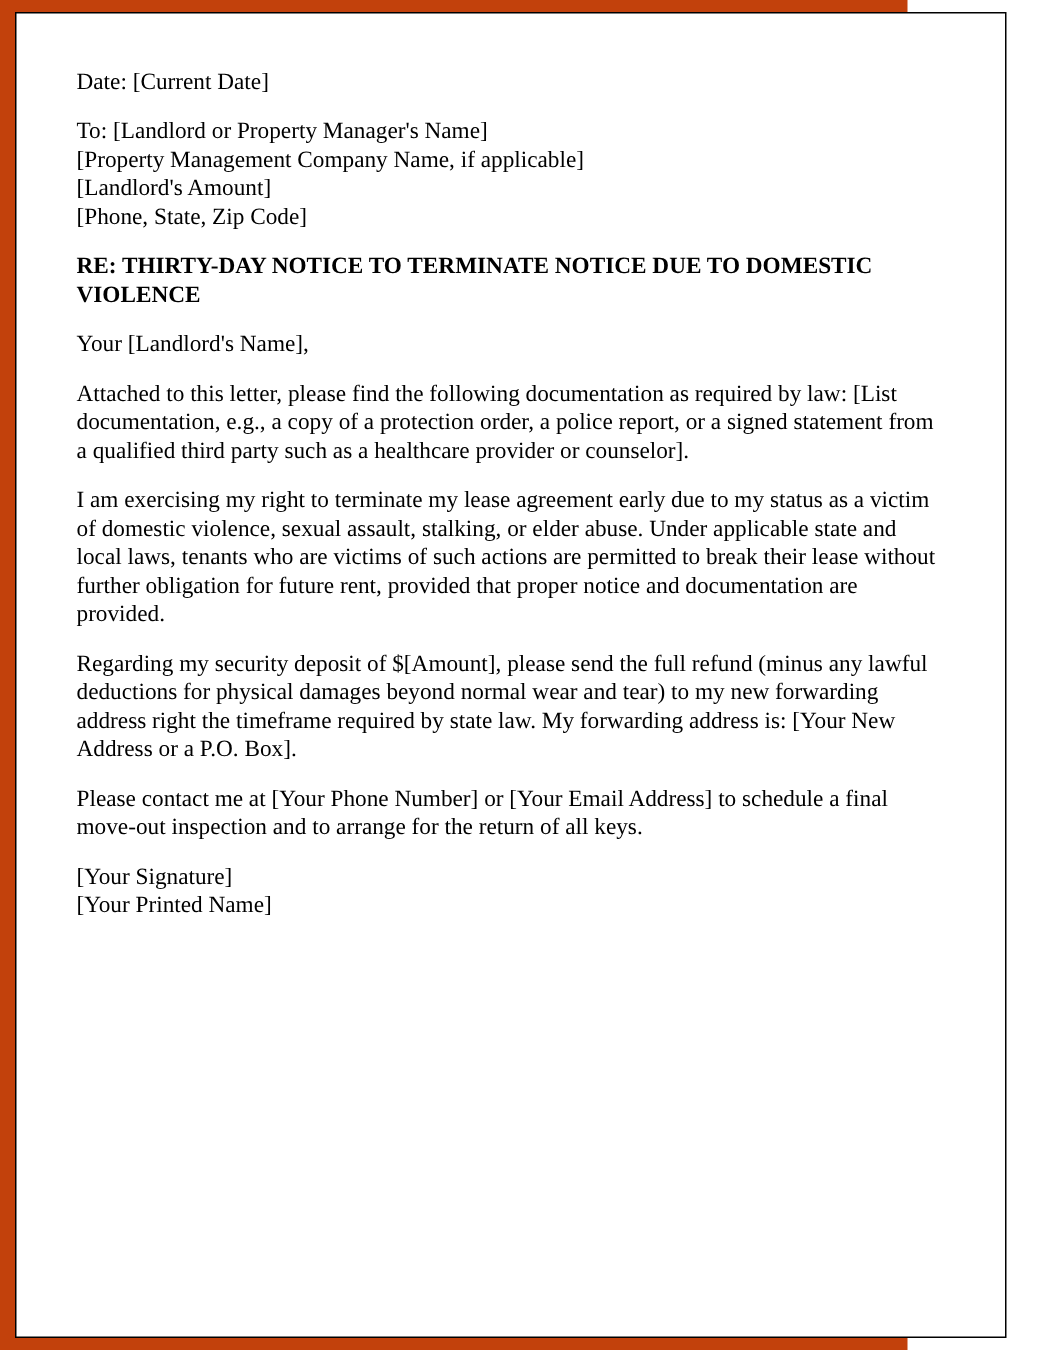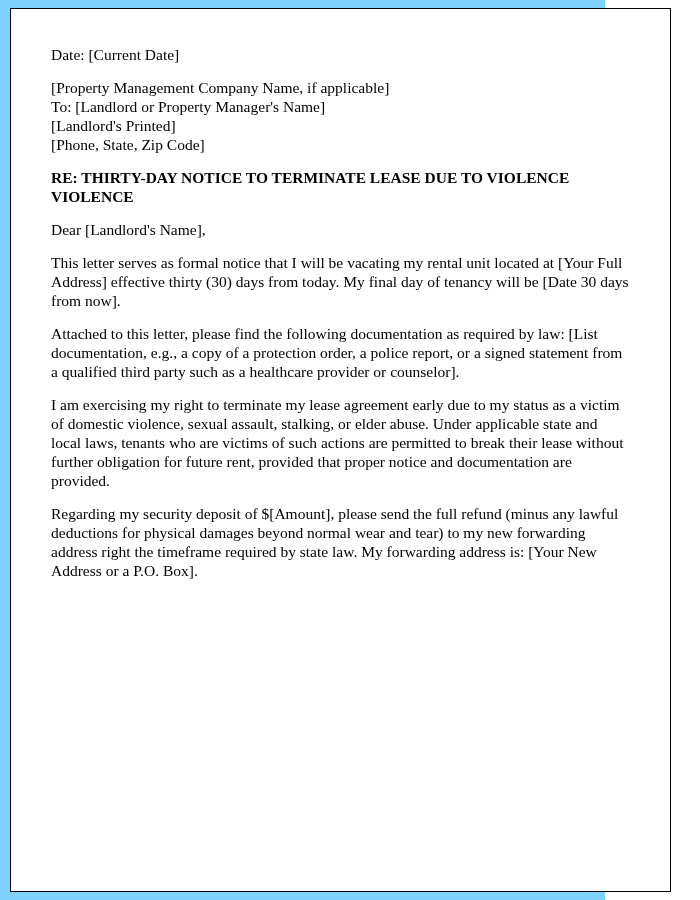--- a/index.html
+++ b/index.html
@@ -9,21 +9,21 @@
     background: #ffffff;
     width: 700px;
     height: 900px;
     font-family: "Liberation Serif", serif;
     color: #000000;
   }
   .canvas {
     position: relative;
     width: 605px;
     height: 900px;
-    background: #7dd3fc;
+    background: #c2410c;
   }
   .page {
     position: absolute;
     left: 10px;
     top: 8px;
     width: 661px;
     height: 884px;
     border: 1.5px solid #000000;
     background: #ffffff;
   }
@@ -51,32 +51,36 @@
 
 <div class="canvas">
   <div class="page">
     <div class="content">
 
       <div class="block">
         <p>Date: [Current Date]</p>
       </div>
 
       <div class="block">
+        <div>To: [Landlord or Property Manager's Name]</div>
         <div>[Property Management Company Name, if applicable]</div>
-        <div>To: [Landlord or Property Manager's Name]</div>
-        <div>[Landlord's Printed]</div>
+        <div>[Landlord's Amount]</div>
         <div>[Phone, State, Zip Code]</div>
       </div>
 
-      <p class="para subject">RE: THIRTY-DAY NOTICE TO TERMINATE LEASE DUE TO VIOLENCE VIOLENCE</p>
+      <p class="para subject">RE: THIRTY-DAY NOTICE TO TERMINATE NOTICE DUE TO DOMESTIC VIOLENCE</p>
 
-      <p class="para">Dear [Landlord's Name],</p>
+      <p class="para">Your [Landlord's Name],</p>
 
-      <p class="para">This letter serves as formal notice that I will be vacating my rental unit located at [Your Full Address] effective thirty (30) days from today. My final day of tenancy will be [Date 30 days from now].</p>
       <p class="para">Attached to this letter, please find the following documentation as required by law: [List documentation, e.g., a copy of a protection order, a police report, or a signed statement from a qualified third party such as a healthcare provider or counselor].</p>
       <p class="para">I am exercising my right to terminate my lease agreement early due to my status as a victim of domestic violence, sexual assault, stalking, or elder abuse. Under applicable state and local laws, tenants who are victims of such actions are permitted to break their lease without further obligation for future rent, provided that proper notice and documentation are provided.</p>
       <p class="para">Regarding my security deposit of $[Amount], please send the full refund (minus any lawful deductions for physical damages beyond normal wear and tear) to my new forwarding address right the timeframe required by state law. My forwarding address is: [Your New Address or a P.O. Box].</p>
+      <p class="para">Please contact me at [Your Phone Number] or [Your Email Address] to schedule a final move-out inspection and to arrange for the return of all keys.</p>
 
 
+      <div class="block">
+        <div>[Your Signature]</div>
+        <div>[Your Printed Name]</div>
+      </div>
 
     </div>
   </div>
 </div>
 
 </body></html>

